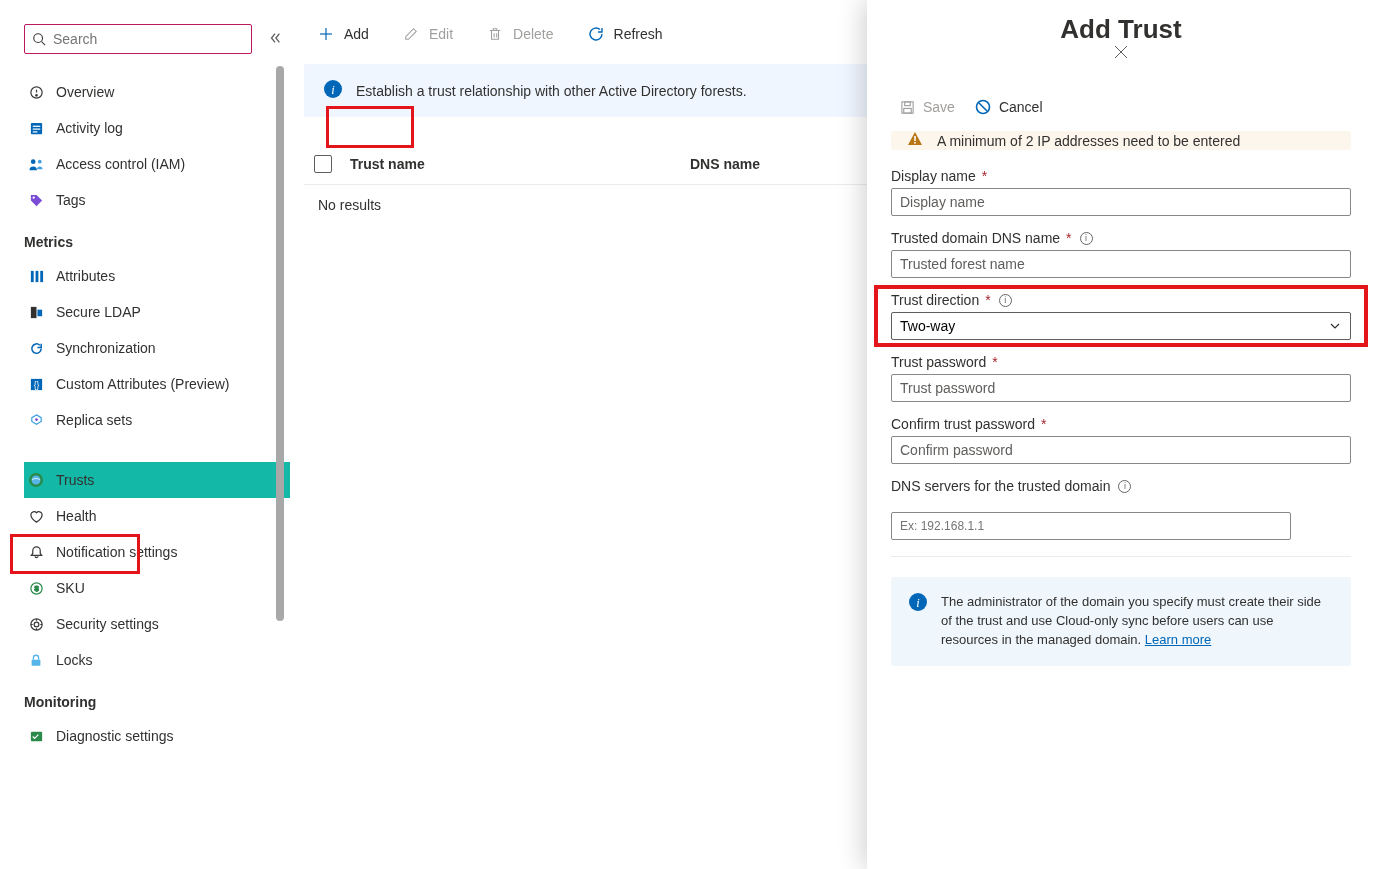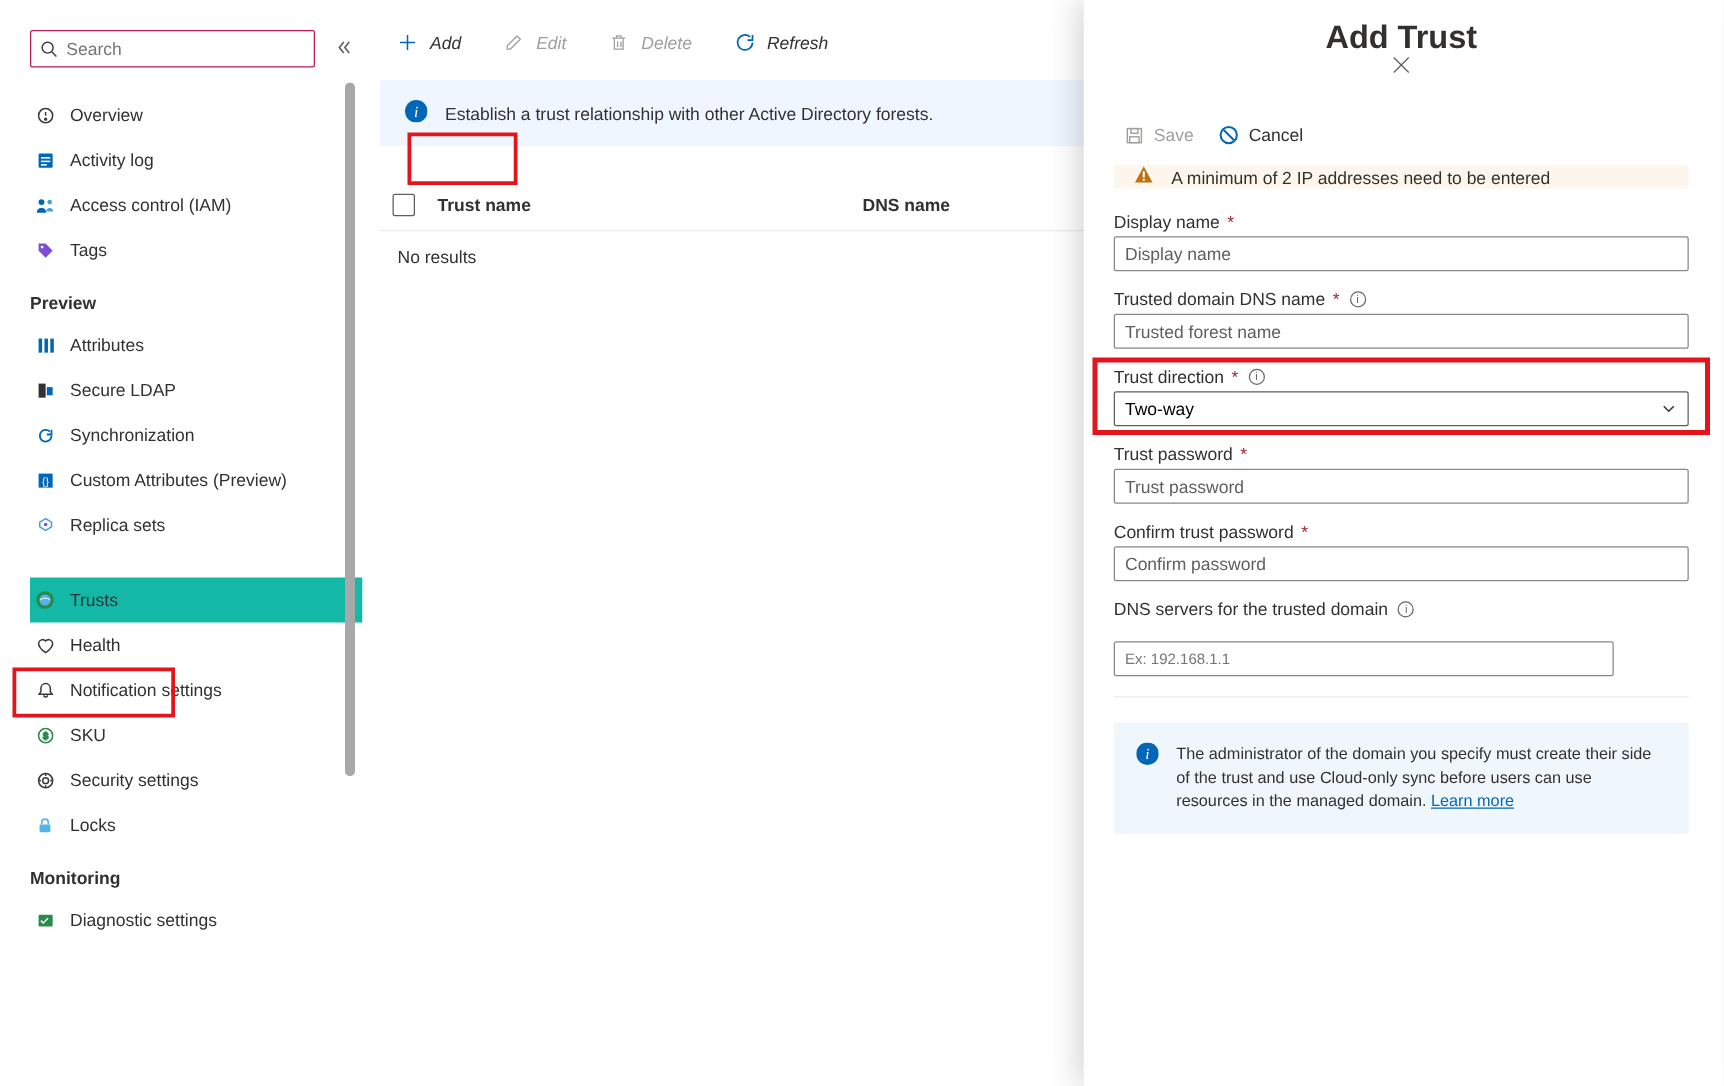--- a/index.html
+++ b/index.html
@@ -19,21 +19,21 @@
 
 .nav-section { margin-bottom: 6px; }
 .nav-section-title { font-weight: 600; font-size: 14px; padding: 10px 0 8px 0; }
 .nav-item { display: flex; align-items: center; height: 36px; padding-left: 4px; cursor: pointer; gap: 12px; padding-right: 24px; }
 .nav-item.active { background: #14b8a6; margin-top: 24px; }
 .nav-icon { width: 16px; height: 16px; display: flex; align-items: center; justify-content: center; flex: 0 0 16px; }
 .nav-label { font-size: 14px; }
 
 
 .main { flex: 1; padding: 20px 0 0 14px; position: relative; }
-.toolbar { display: flex; align-items: center; gap: 6px; margin-bottom: 16px; font-style: italic; }
+.toolbar { display: flex; align-items: center; gap: 6px; margin-bottom: 16px; }
 .tb-btn { display: flex; align-items: center; gap: 10px; padding: 6px 14px; cursor: pointer; border-radius: 2px; color: #323130; }
 .tb-btn.disabled { color: #a19f9d; cursor: default; }
 .tb-btn .icn { width: 16px; height: 16px; display:flex; align-items:center; justify-content:center; }
 .tb-btn.disabled .icn { color: #a19f9d; }
 
 .info-banner { background: #f0f6ff; border-radius: 2px; padding: 16px 20px; display: flex; align-items: center; gap: 14px; margin-right: 34px; }
 .info-banner .info-msg { flex: 1; color: #323130; }
 .info-banner .arrow { color: #323130; }
 
 .table-header { display: flex; align-items: center; height: 42px; padding-left: 10px; margin-top: 26px; border-bottom: 1px solid #edebe9; margin-right: 34px; }
@@ -143,21 +143,21 @@
             <span class="nav-icon">
               <svg width="15" height="15" viewBox="0 0 16 16" fill="#7b4dd6">
                 <path d="M2 2h6l6 6-6 6-6-6z"></path>
                 <circle cx="5" cy="5" r="1.2" fill="#fff"></circle>
               </svg>
             </span>
             <span class="nav-label">Tags</span>
           </div>
         </div>
       <div class="nav-section">
-        <div class="nav-section-title">Preview</div>
+        <div class="nav-section-title">Metrics</div>
         <div id="nav-settings">
             <div class="nav-item">
               <span class="nav-icon">
                 <svg width="15" height="15" viewBox="0 0 16 16" fill="#0067b8">
                   <rect x="2" y="2" width="3" height="12"></rect>
                   <rect x="7" y="2" width="3" height="12"></rect>
                   <rect x="12" y="2" width="3" height="12"></rect>
                 </svg>
               </span>
               <span class="nav-label">Attributes</span>

